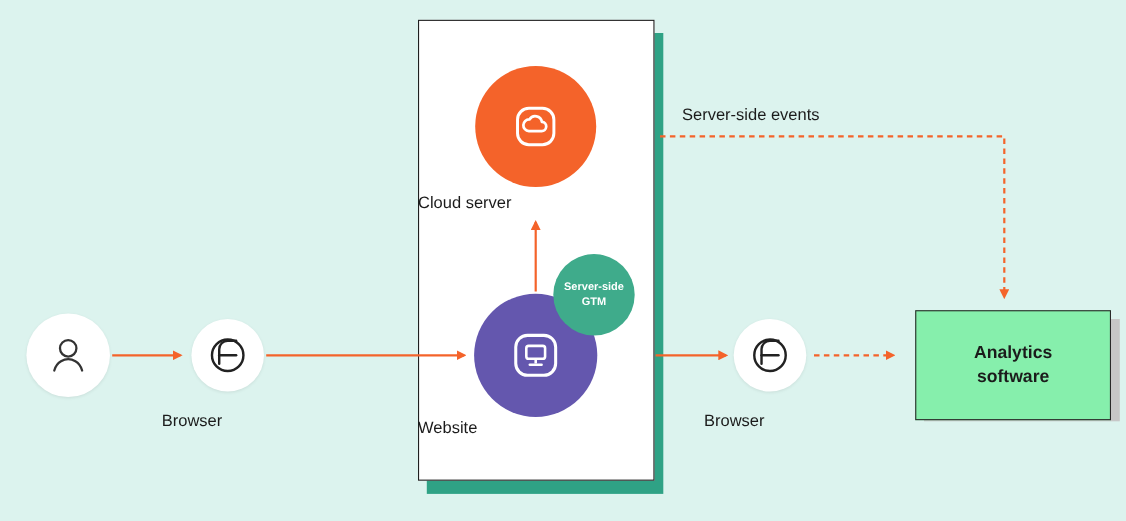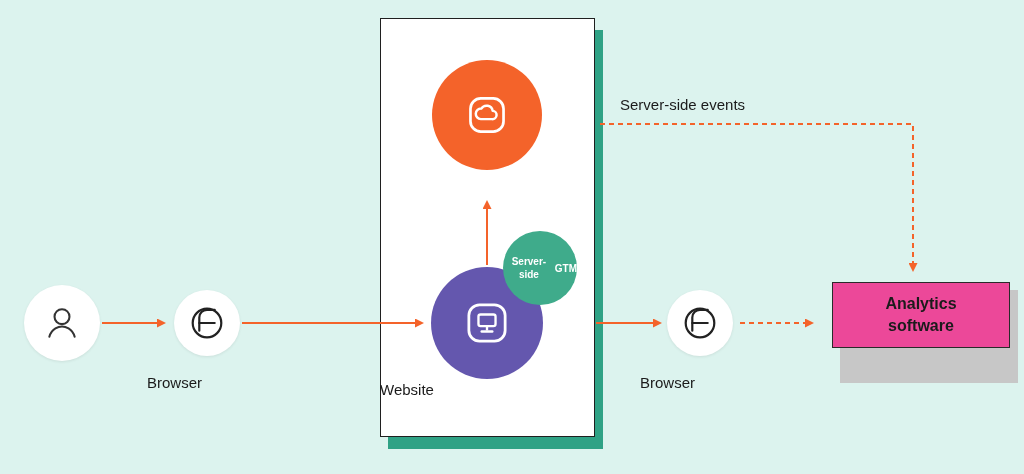--- a/index.html
+++ b/index.html
@@ -10,34 +10,34 @@
     overflow:hidden;
     font-family:"Liberation Sans",sans-serif;
     color:#1b1b1b;
   }
   .abs{position:absolute;}
   
   .box-shadow-teal{left:388px;top:30px;width:215px;height:419px;background:#2FA285;z-index:1;}
   .box-shadow-gray{left:840px;top:290px;width:178px;height:93px;background:#C7C7C7;z-index:1;}
   
   .central-box{left:380px;top:18px;width:215px;height:419px;background:#ffffff;border:1px solid #1f1f1f;box-sizing:border-box;z-index:2;}
-  .analytics-box{left:832px;top:282px;width:178px;height:66px;background:#ec4899;border:1px solid #2a2a2a;box-sizing:border-box;z-index:3;
+  .analytics-box{left:832px;top:282px;width:178px;height:100px;background:#86efac;border:1px solid #2a2a2a;box-sizing:border-box;z-index:3;
     display:flex;flex-direction:column;align-items:center;justify-content:center;font-weight:bold;font-size:16px;line-height:1.35;}
   
   .arrows{left:0;top:0;width:1024px;height:474px;z-index:4;pointer-events:none;}
   
   .circle{border-radius:50%;display:flex;align-items:center;justify-content:center;z-index:5;}
   .white-node{background:#ffffff;box-shadow:0 1px 3px rgba(0,0,0,0.08);}
   .user-node{left:24px;top:285px;width:76px;height:76px;}
   .browser-node-left{left:174px;top:290px;width:66px;height:66px;}
   .browser-node-right{left:667px;top:290px;width:66px;height:66px;}
   .cloud-node{left:432px;top:60px;width:110px;height:110px;background:#F4632A;}
   .website-node{left:431px;top:267px;width:112px;height:112px;background:#6457AE;}
   .gtm-badge{left:503px;top:231px;width:74px;height:74px;background:#3FAB8B;z-index:6;
-    display:flex;flex-direction:row;align-items:center;justify-content:center;
+    display:flex;flex-direction:column;align-items:center;justify-content:center;
     color:#ffffff;font-weight:bold;font-size:10px;line-height:1.3;text-align:center;}
   
   .lbl{font-size:15px;z-index:6;}
   .lbl-user{left:2px;top:374px;width:120px;}
   .lbl-browser-left{left:147px;top:374px;width:120px;}
   .lbl-browser-right{left:640px;top:374px;width:120px;}
   .lbl-cloud{left:380px;top:176px;width:215px;}
   .lbl-website{left:380px;top:381px;width:215px;}
   .lbl-events{left:620px;top:96px;width:200px;font-size:15px;}
 </style>
@@ -108,17 +108,18 @@
       <line x1="13" y1="20" x2="27" y2="20" stroke="#222222" stroke-width="2" stroke-linecap="round"></line>
     </svg>
   </div>
 
   <div class="abs analytics-box">
     <span>Analytics</span>
     <span>software</span>
   </div>
 
   <div class="abs lbl lbl-browser-left">Browser</div>
+  <div class="abs lbl lbl-cloud">Cloud server</div>
   <div class="abs lbl lbl-website">Website</div>
   <div class="abs lbl lbl-browser-right">Browser</div>
   <div class="abs lbl lbl-events">Server-side events</div>
 
 </div>
 
 </body></html>

